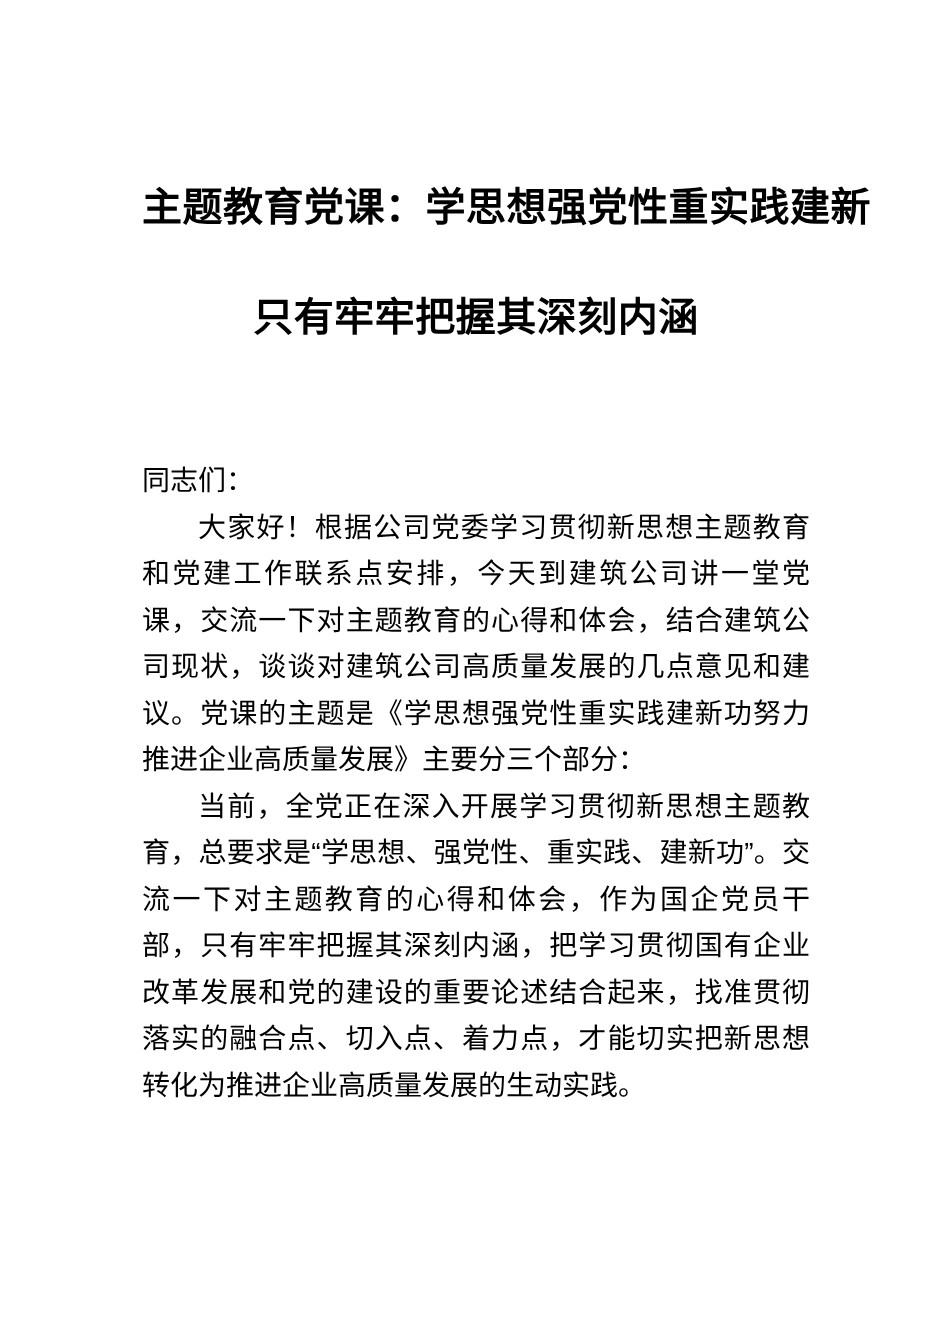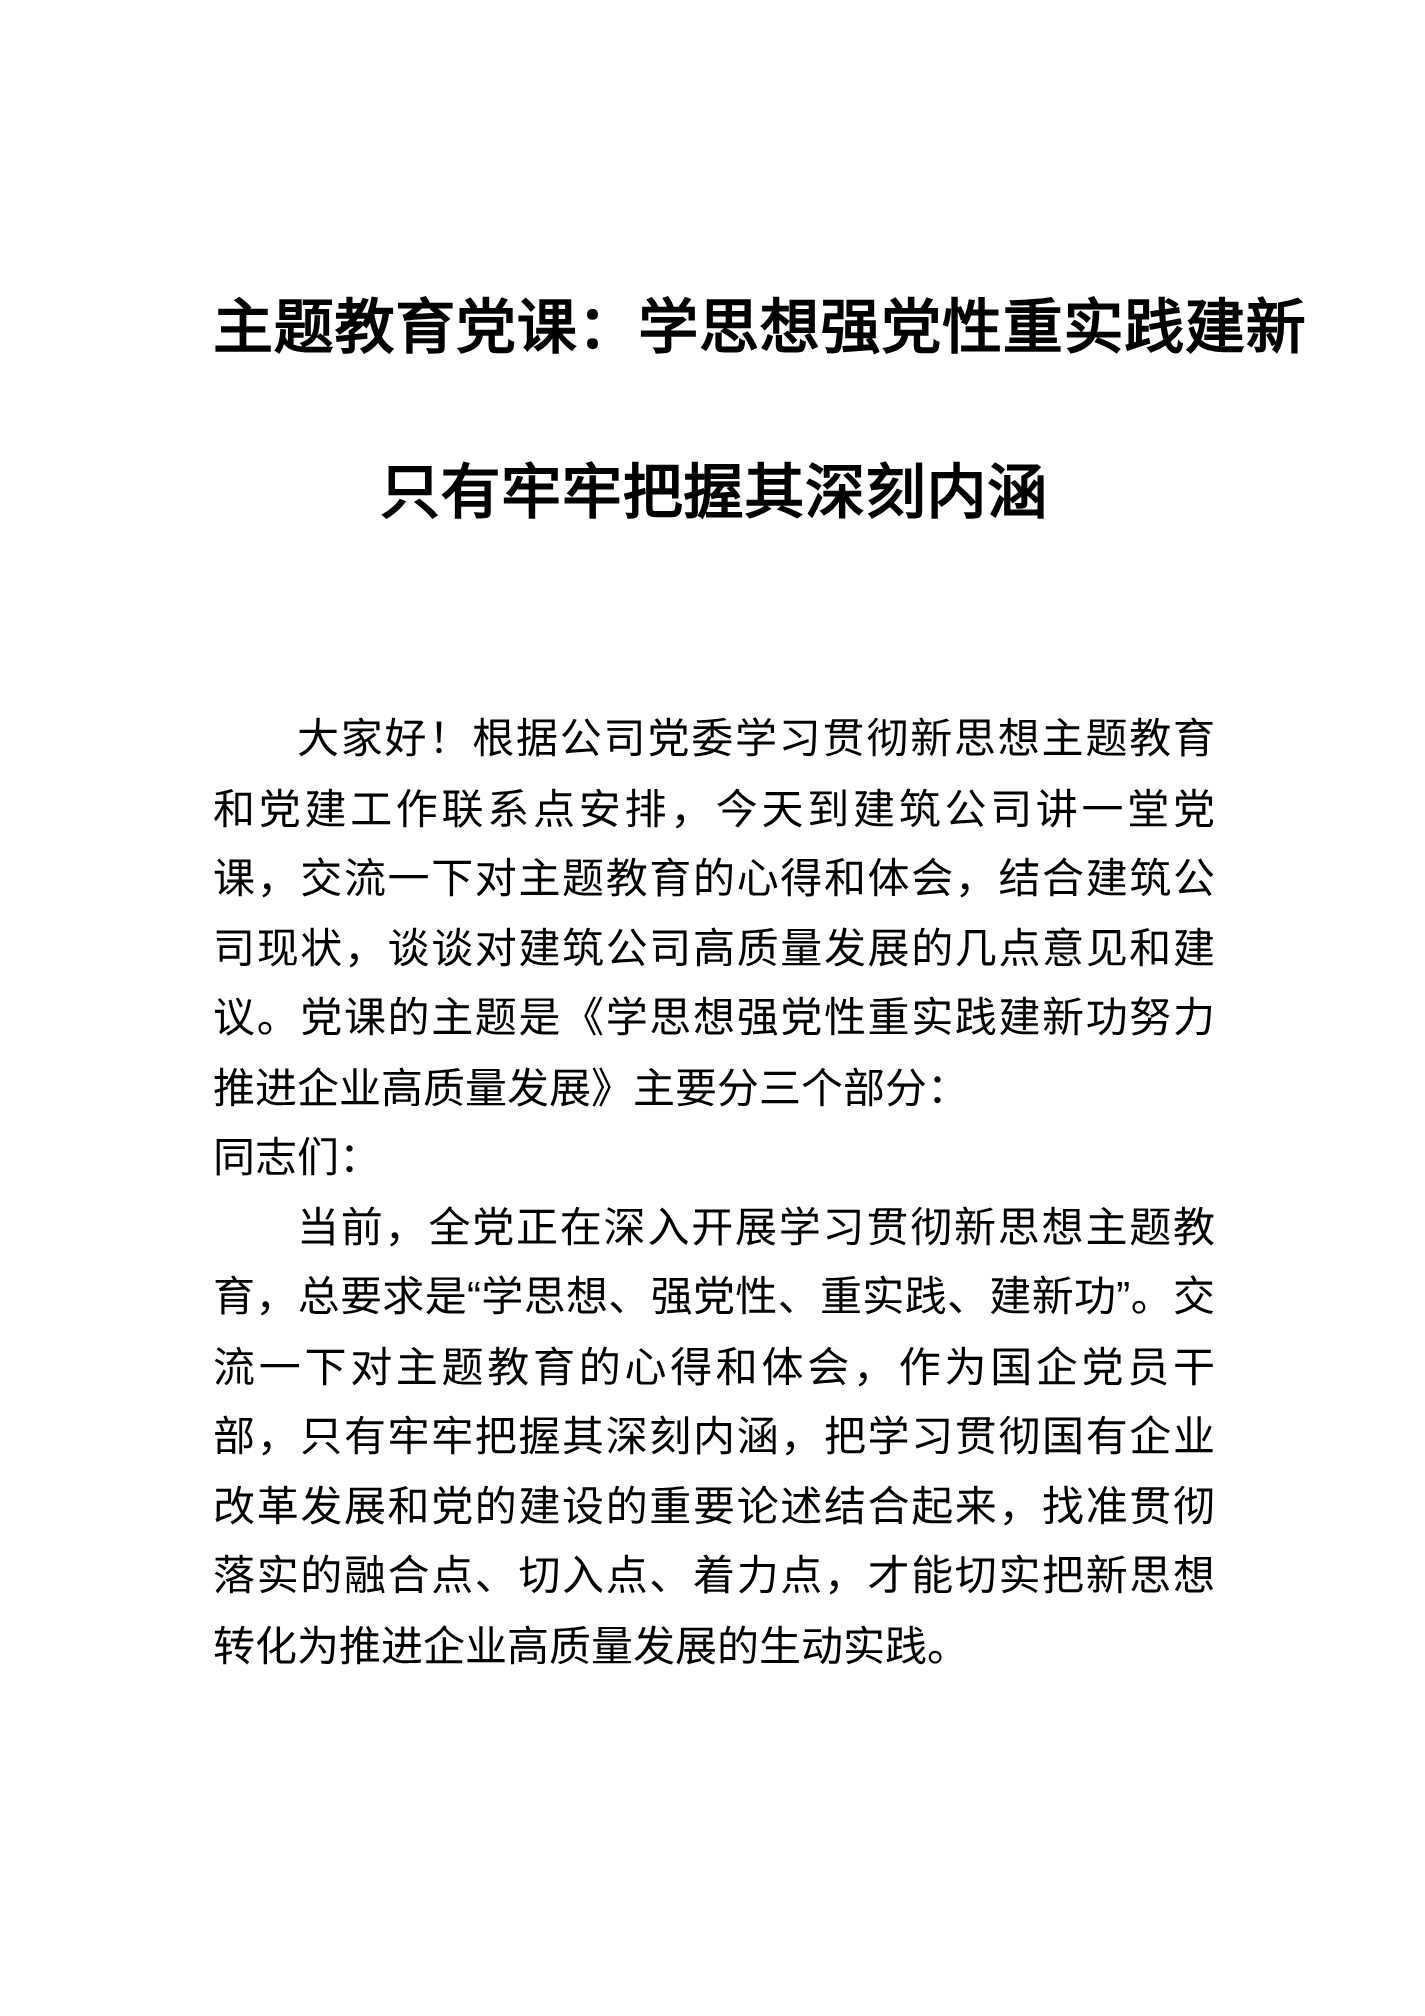--- a/index.html
+++ b/index.html
@@ -22,21 +22,21 @@
     margin: 0 auto;
     background: #ffffff;
     overflow: hidden;
     box-sizing: border-box;
   }
 
   
   .content {
     position: absolute;
     left: 142px;
-    top: 12px;
+    top: 0;
     width: 668px;
   }
 
   
   .doc-title {
     margin: 0;
     padding-top: 152px;
     font-size: 40px;
     font-weight: bold;
     line-height: 110px;
@@ -92,22 +92,22 @@
 <div class="page">
   <div class="content">
 
     <h1 class="doc-title">
       <span class="title-line">主题教育党课：学思想强党性重实践建新</span>
       <span class="title-line">只有牢牢把握其深刻内涵</span>
     </h1>
 
     <div class="body-block">
 
+      <p class="para no-indent">同志们：</p>
+
       <p class="para indent">大家好！根据公司党委学习贯彻新思想主题教育和党建工作联系点安排，今天到建筑公司讲一堂党课，交流一下对主题教育的心得和体会，结合建筑公司现状，谈谈对建筑公司高质量发展的几点意见和建议。党课的主题是《学思想强党性重实践建新功努力推进企业高质量发展》主要分三个部分：</p>
-
-      <p class="para no-indent">同志们：</p>
 
 
       <p class="para indent">当前，全党正在深入开展学习贯彻新思想主题教育，总要求是“学思想、强党性、重实践、建新功”。交流一下对主题教育的心得和体会，作为国企党员干部，只有牢牢把握其深刻内涵，把学习贯彻国有企业改革发展和党的建设的重要论述结合起来，找准贯彻落实的融合点、切入点、着力点，才能切实把新思想转化为推进企业高质量发展的生动实践。</p>
 
     </div>
   </div>
 </div>
 
 </body></html>

